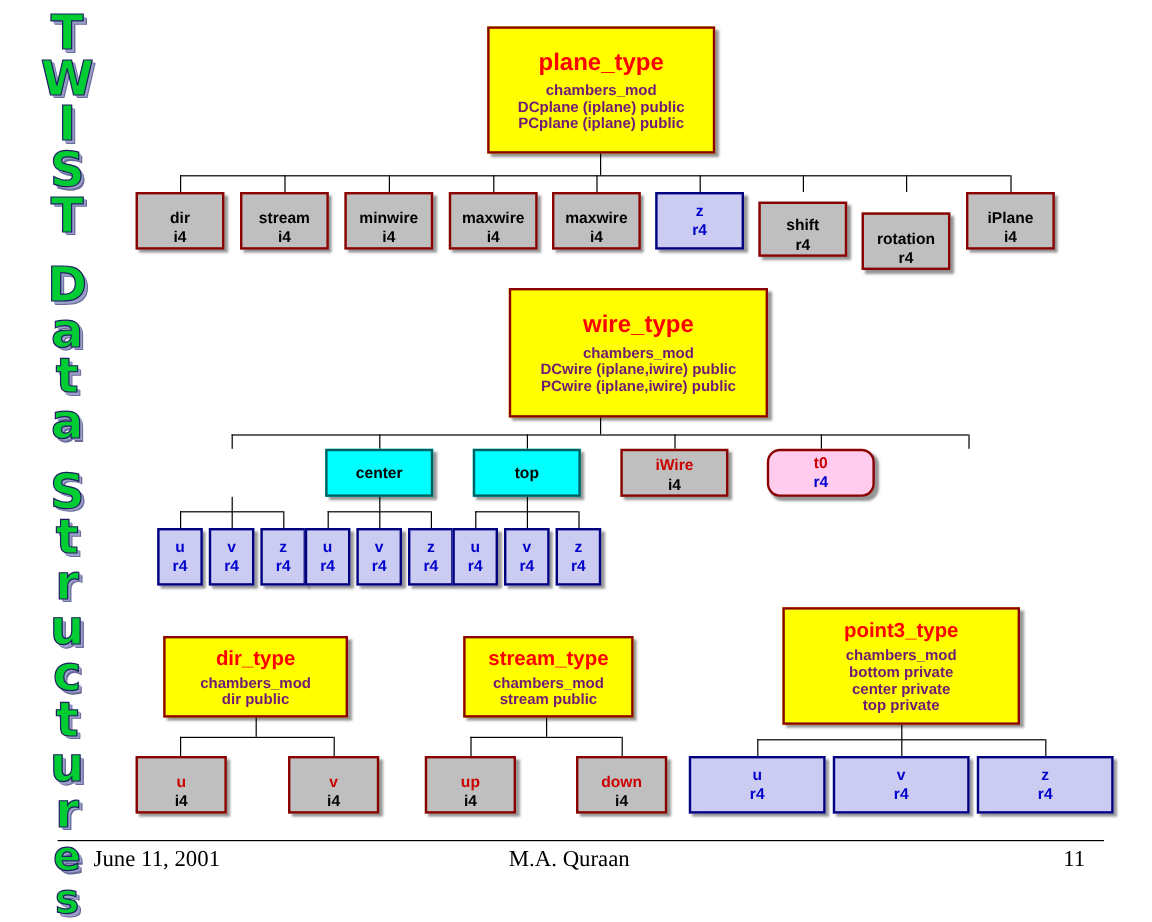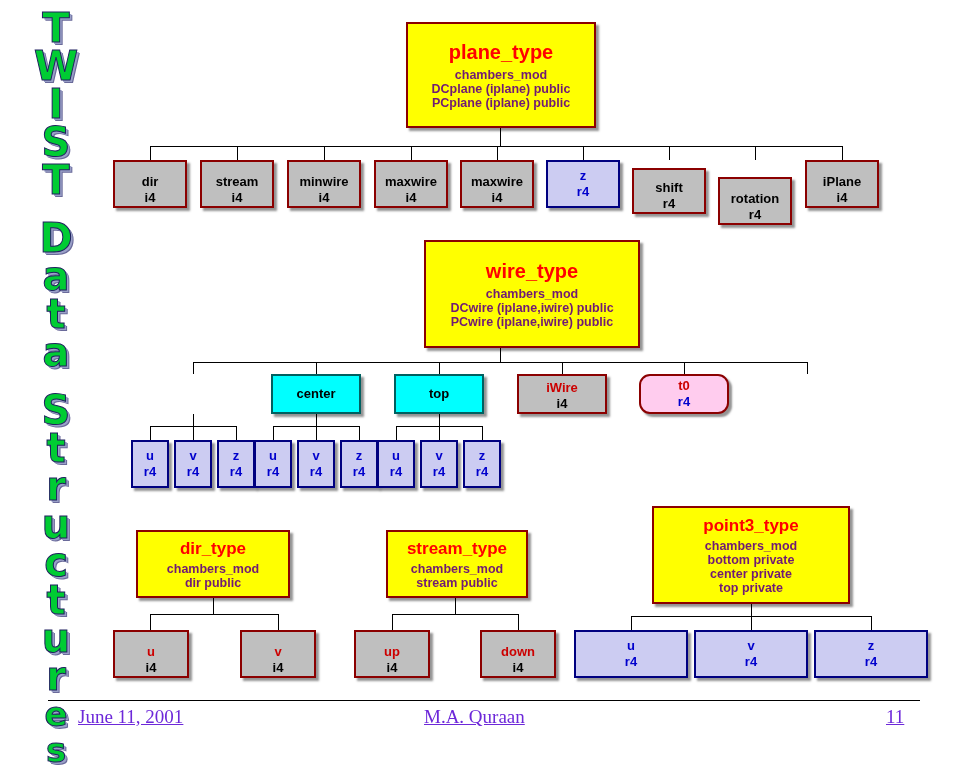--- a/index.html
+++ b/index.html
@@ -40,21 +40,21 @@
   .lbl.yellowtxt{color:#ffff00;}
   .small{font-size:7px;font-weight:bold;color:#ffffff;}
 
   
   .ln{position:absolute;background:#000000;}
   .lnh{height:1px;}
   .lnv{width:1px;}
 
   
   .footline{position:absolute;left:48px;top:700px;width:872px;height:1px;background:#000;}
-  .foot{position:absolute;top:706px;font-family:"Liberation Serif",serif;font-size:19px;color:#6d28d9;text-decoration:underline;}
+  .foot{position:absolute;top:706px;font-family:"Liberation Serif",serif;font-size:19px;color:#000000;}
   #foot-date{left:78px;}
   #foot-author{left:424px;}
   #foot-page{left:886px;}
 </style>
 </head>
 <body>
 
 <div id="root">
 
   <div class="vtitle">

